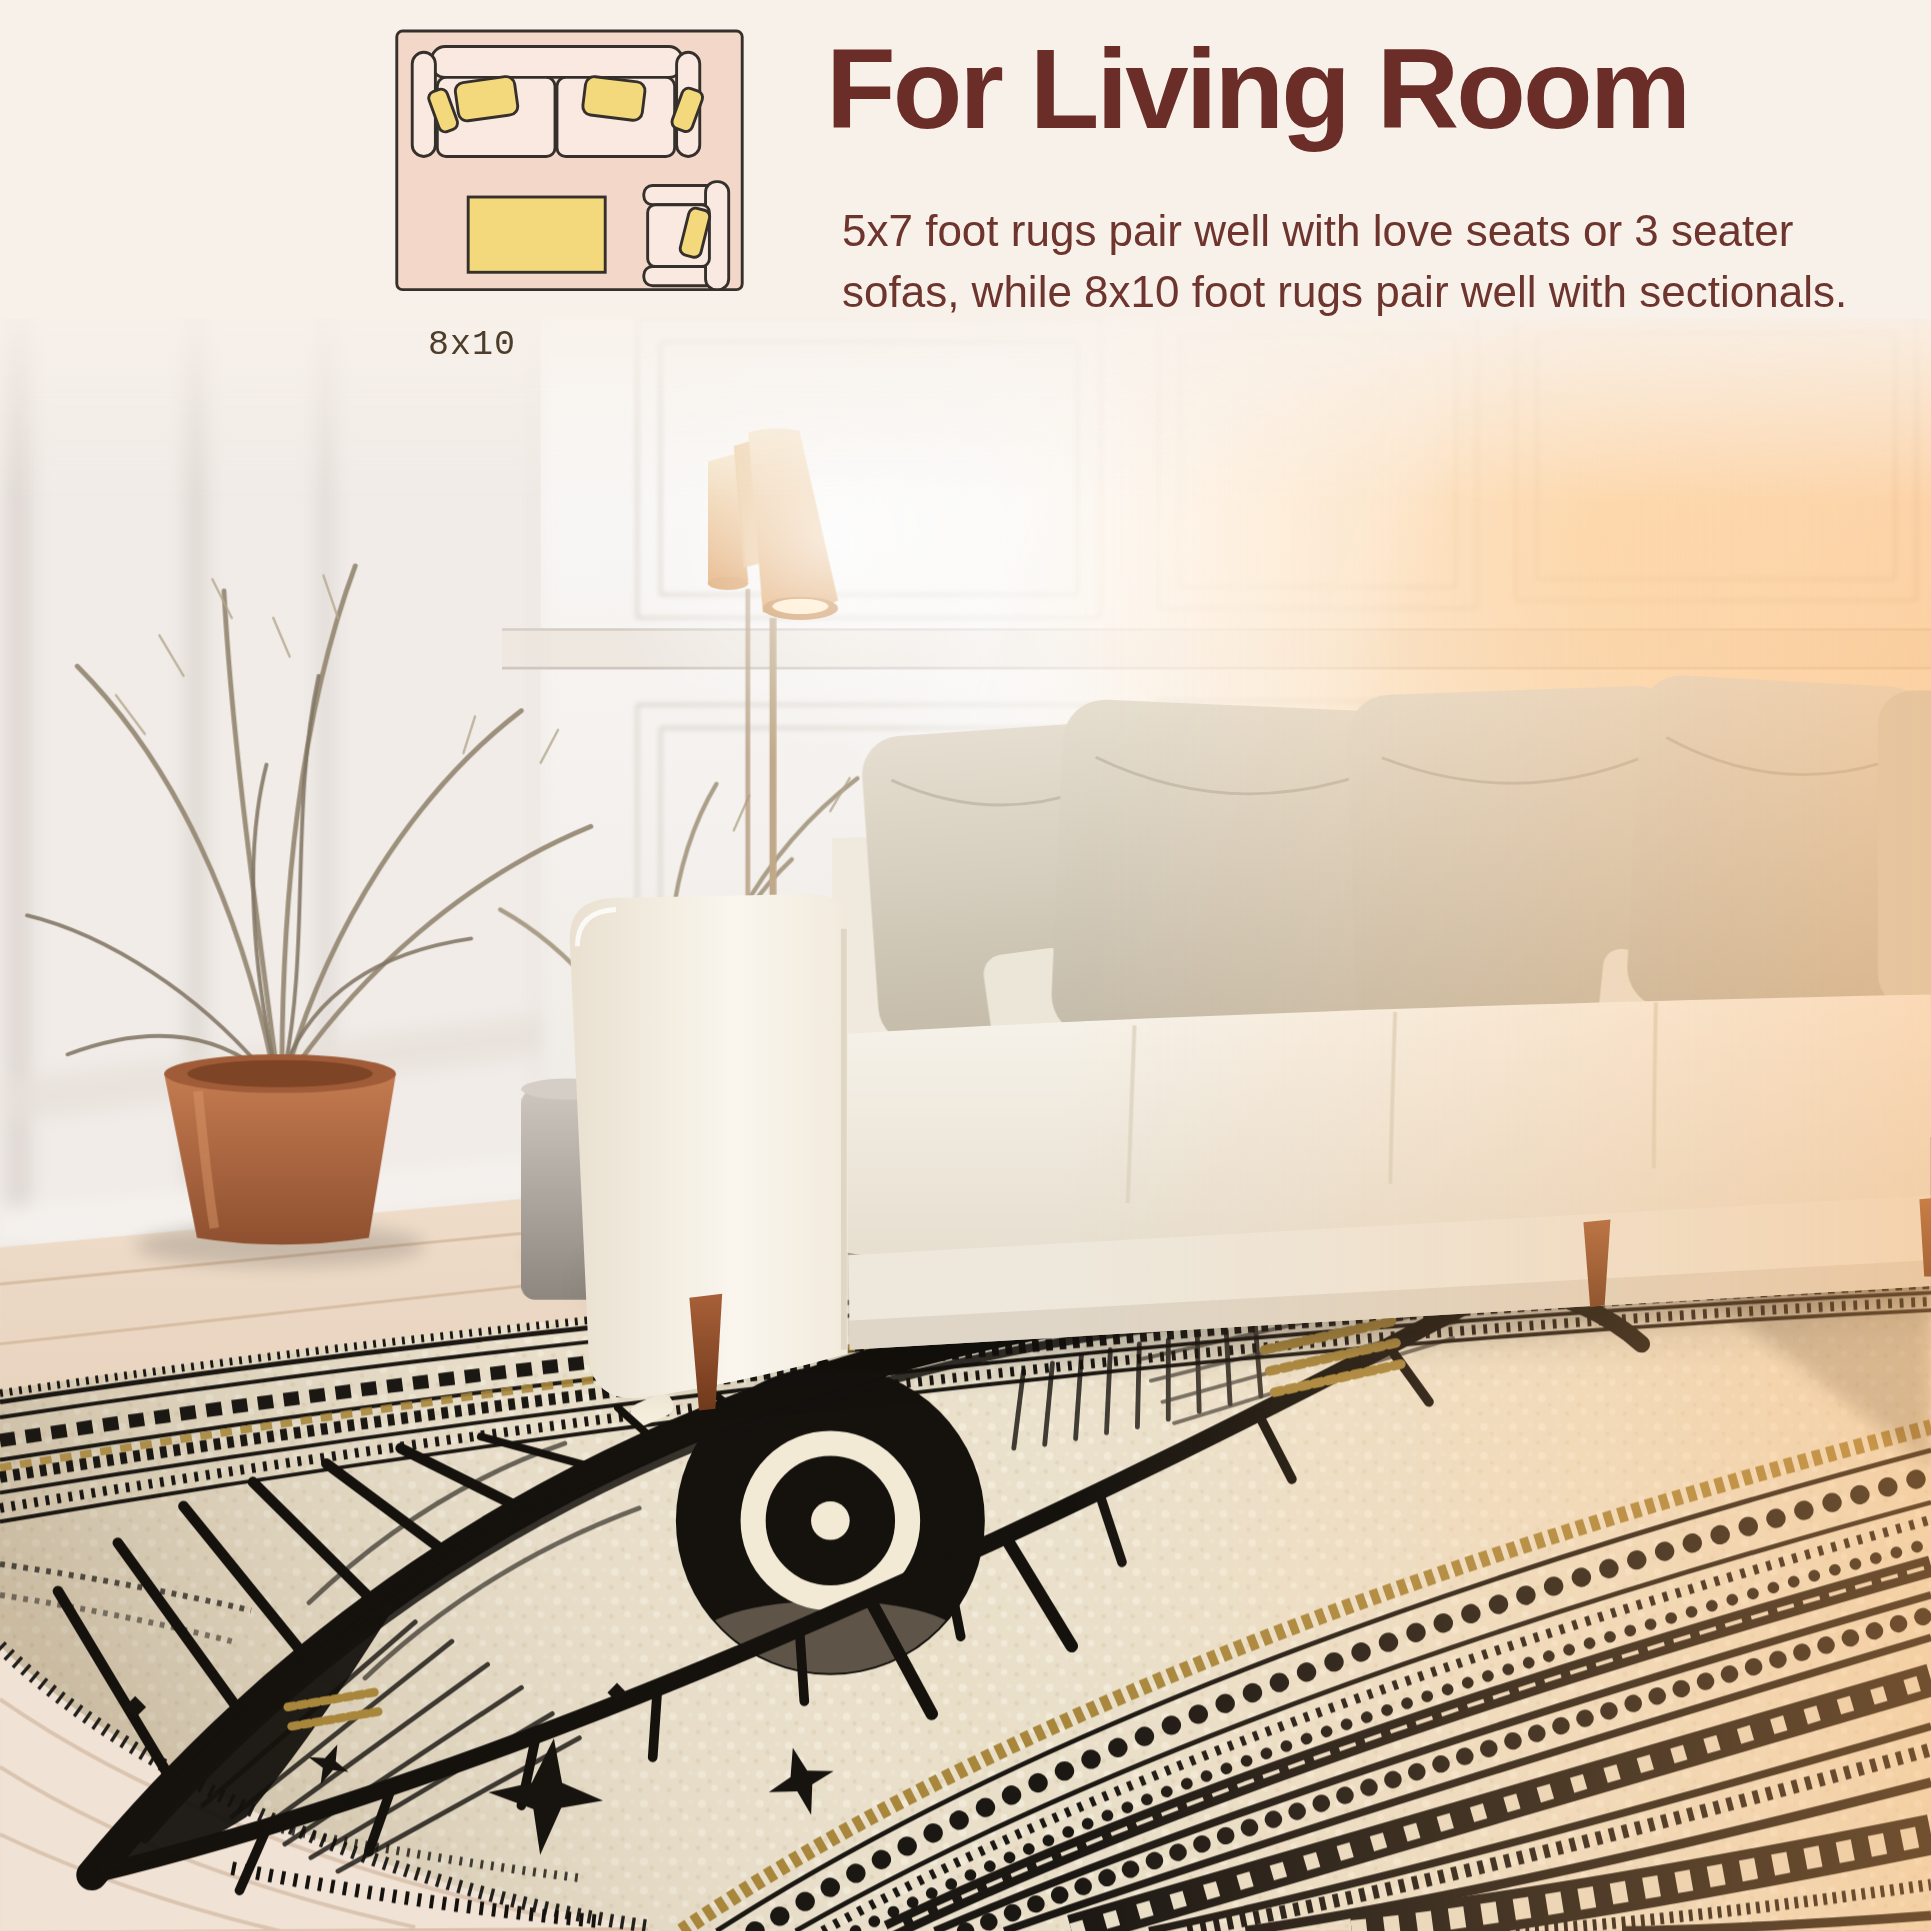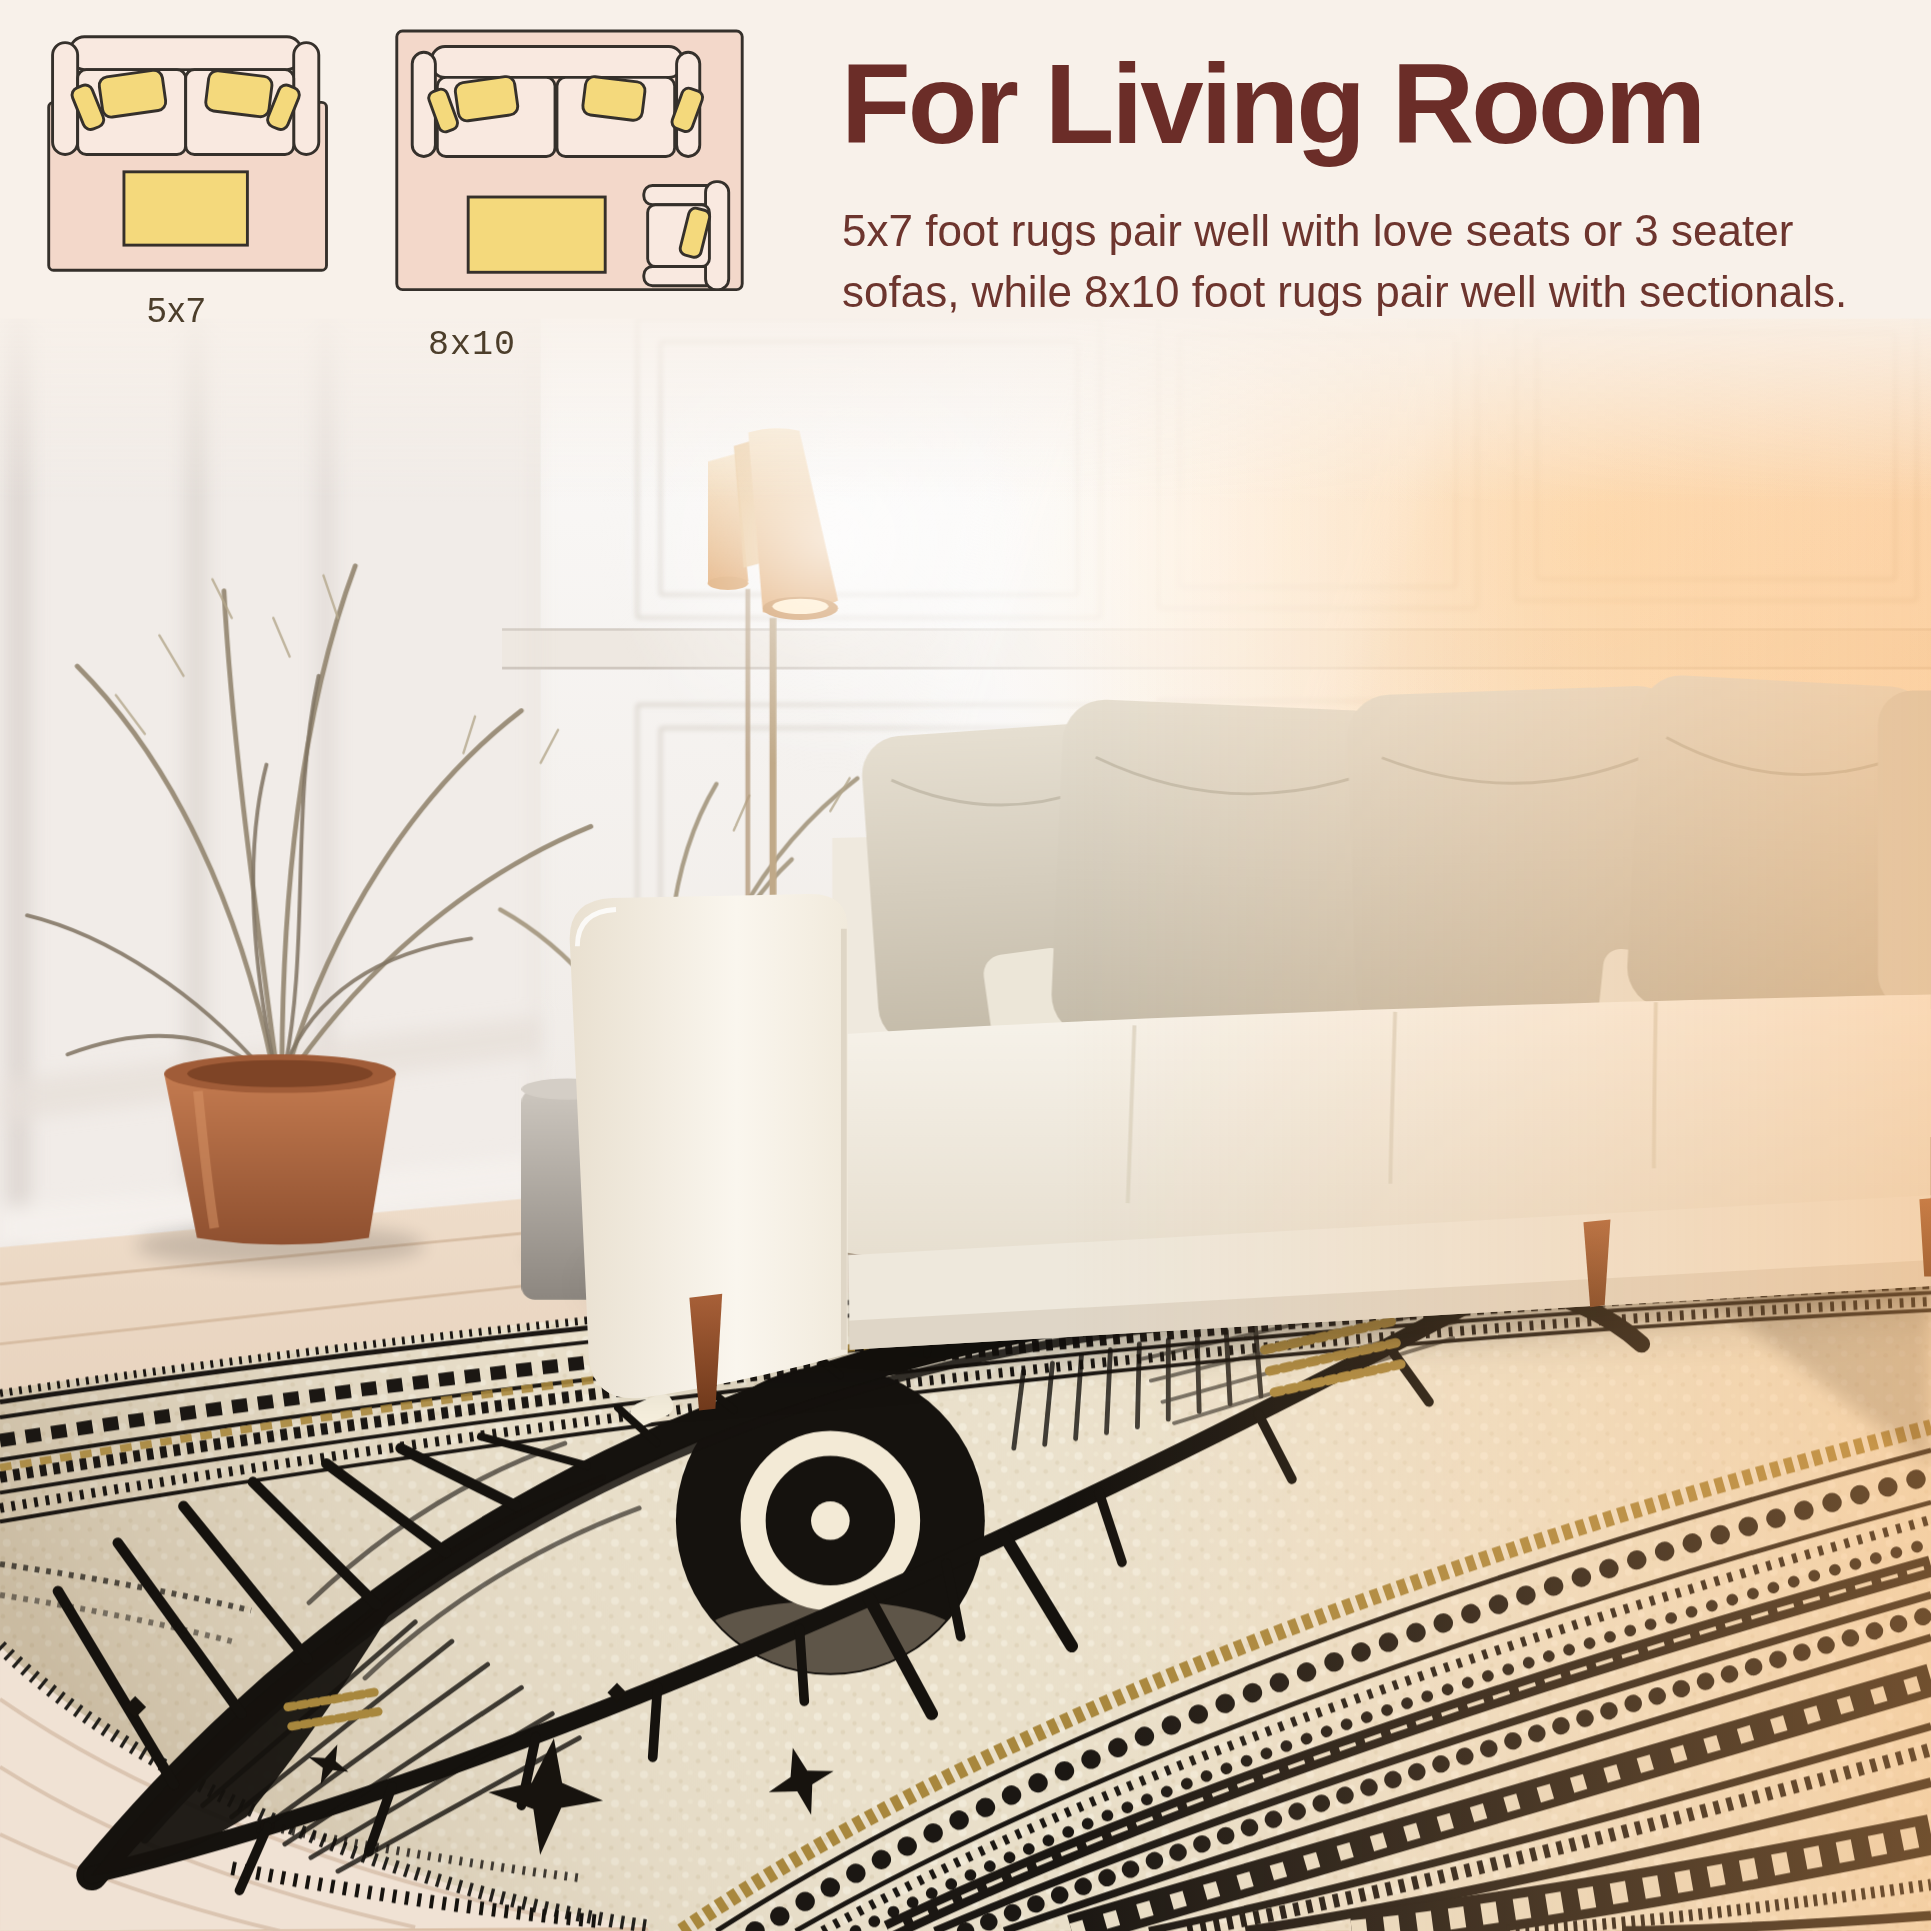--- a/index.html
+++ b/index.html
@@ -7,21 +7,21 @@
           font-family:"Liberation Sans",sans-serif;}
   .scene-svg{position:absolute;left:0;top:0;width:1931px;height:1931px;display:block;}
   .hdr{position:absolute;left:0;top:0;width:1931px;height:406px;z-index:5;}
   .fig{position:absolute;margin:0;}
   .fig svg{display:block;}
   .fig figcaption{font-size:35px;color:#4c3e2b;letter-spacing:1px;margin-top:9.7px;}
   #fig57{left:41px;top:27px;width:299px;}
   #fig57 figcaption{padding-left:106px;}
   #fig810{left:391px;top:25px;width:357px;}
   #fig810 figcaption{padding-left:37px;font-family:Liberation Mono, monospace;}
-  .title{position:absolute;left:826px;top:29px;width:1091px;margin:15px;
+  .title{position:absolute;left:826px;top:29px;width:1091px;margin:0;
          font-size:114px;font-weight:800;letter-spacing:-2.9px;color:#6b2d28;line-height:1.05;}
   .desc{position:absolute;left:830px;top:189px;width:1067px;margin:12px;
         font-size:44px;color:#6d352e;line-height:1.38;}
   .d-outline{stroke:#35302b;stroke-width:3;}
 </style>
 </head>
 <body>
 
 <div class="canvas">
 
@@ -398,40 +398,20 @@
       </g>
     </g>
 
     <rect x="1100" y="290" width="900" height="1710" fill="url(#gRight)"></rect>
     <rect x="0" y="0" width="2000" height="330" fill="#f8f1ea"></rect>
     <rect x="0" y="300" width="2000" height="230" fill="url(#gFadeTop)"></rect>
   </svg>
 
   <div class="hdr">
 
-    <figure class="fig" id="fig57">
-      <svg viewBox="0 0 310 262" width="299" height="253">
-        <rect x="8" y="78" width="288" height="174" rx="5" fill="#f3d8ca" class="d-outline"></rect>
-        <g fill="#f9e9e0" class="d-outline">
-          <rect x="30" y="10" width="240" height="34" rx="15"></rect>
-          <rect x="12" y="16" width="26" height="116" rx="13"></rect>
-          <rect x="262" y="16" width="26" height="116" rx="13"></rect>
-          <rect x="38" y="44" width="112" height="88" rx="9"></rect>
-          <rect x="150" y="44" width="112" height="88" rx="9"></rect>
-        </g>
-        <g fill="#f4d97c" class="d-outline">
-          <rect x="62" y="48" width="66" height="42" rx="9" transform="rotate(-8 95 70)"></rect>
-          <rect x="172" y="48" width="66" height="42" rx="9" transform="rotate(7 205 70)"></rect>
-          <rect x="38" y="60" width="22" height="46" rx="8" transform="rotate(-22 49 84)"></rect>
-          <rect x="240" y="60" width="22" height="46" rx="8" transform="rotate(22 251 84)"></rect>
-        </g>
-        <rect x="86" y="150" width="128" height="76" fill="#f4d97c" class="d-outline"></rect>
-      </svg>
-      <figcaption>5x7</figcaption>
-    </figure>
 
     <figure class="fig" id="fig810">
       <svg viewBox="0 0 370 300" width="357" height="290">
         <rect x="6" y="6" width="358" height="268" rx="6" fill="#f3d8ca" class="d-outline"></rect>
         <g fill="#f9e9e0" class="d-outline">
           <rect x="42" y="22" width="260" height="32" rx="14"></rect>
           <rect x="22" y="28" width="24" height="108" rx="12"></rect>
           <rect x="296" y="28" width="24" height="108" rx="12"></rect>
           <rect x="48" y="54" width="122" height="82" rx="9"></rect>
           <rect x="172" y="54" width="122" height="82" rx="9"></rect>

